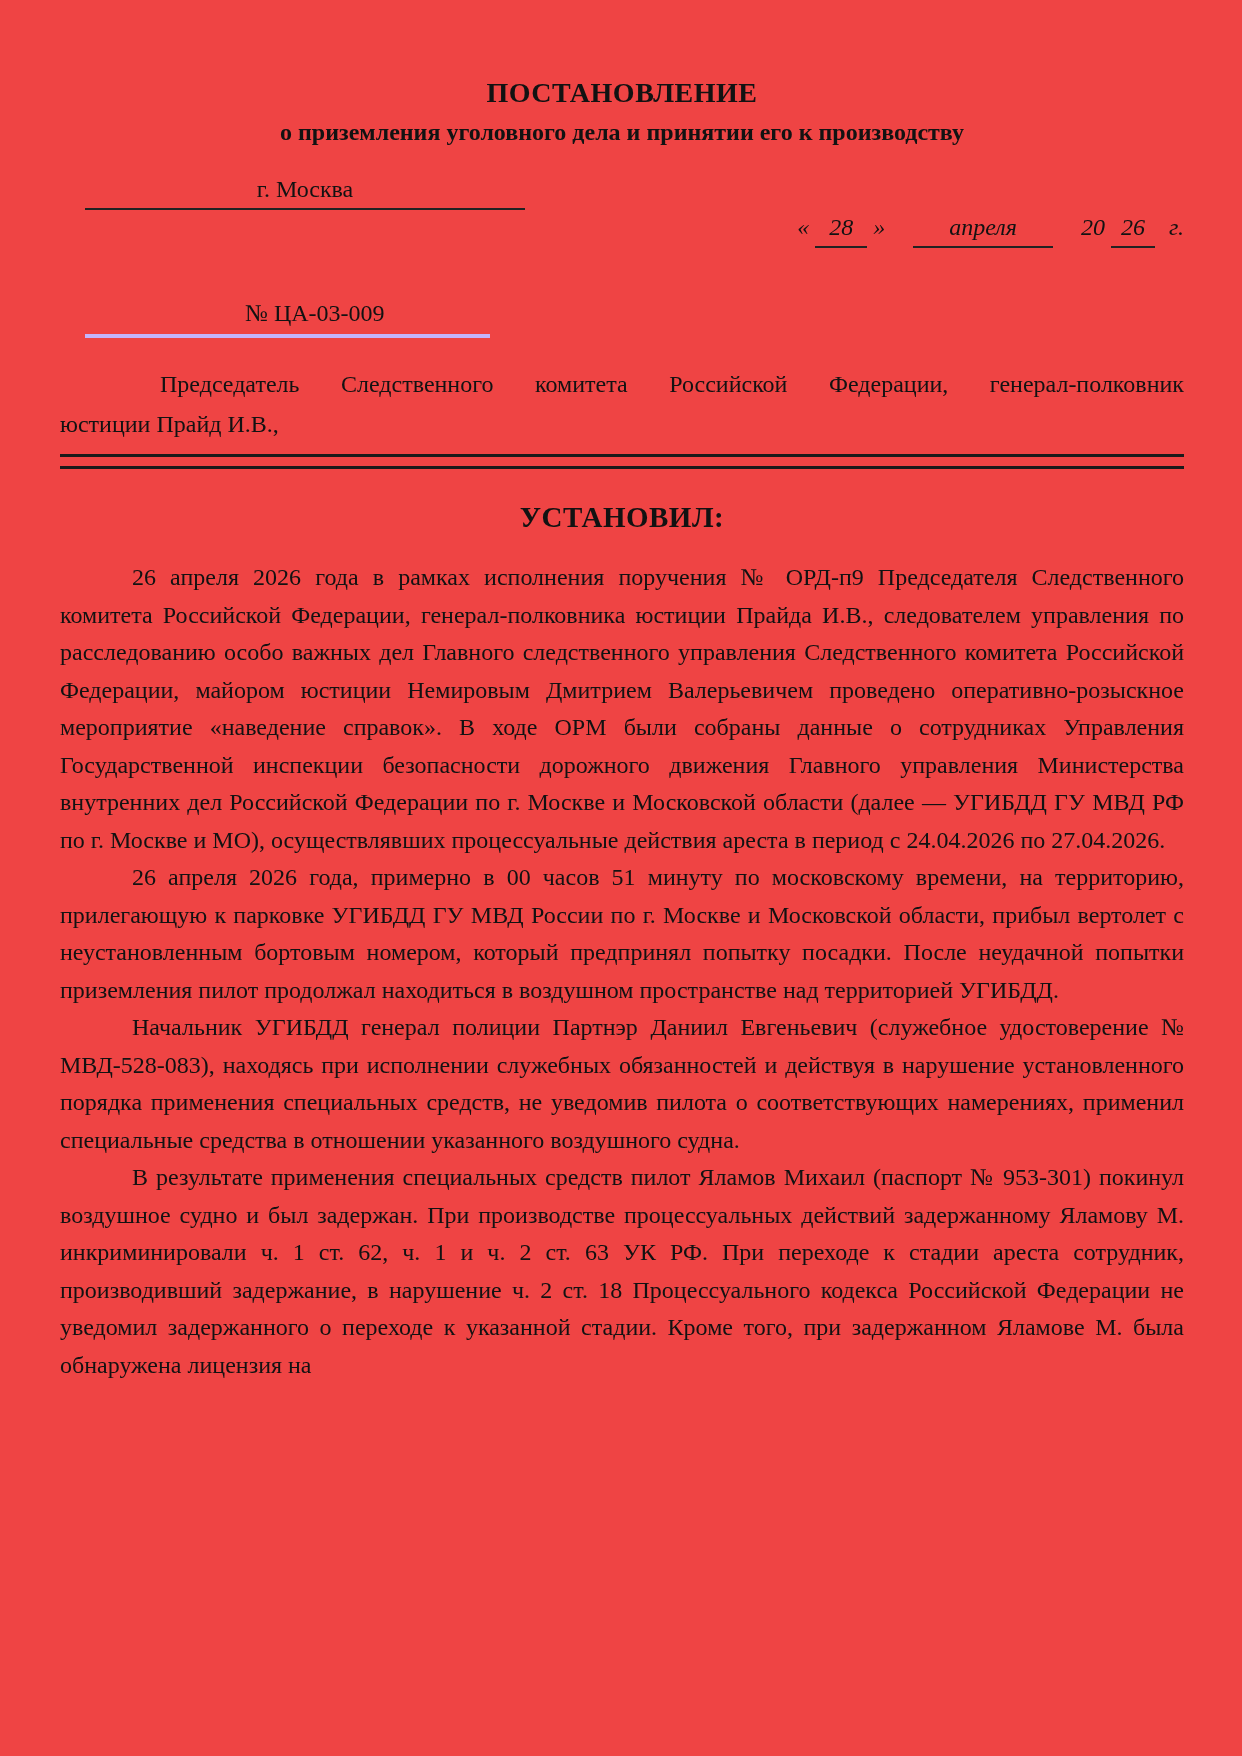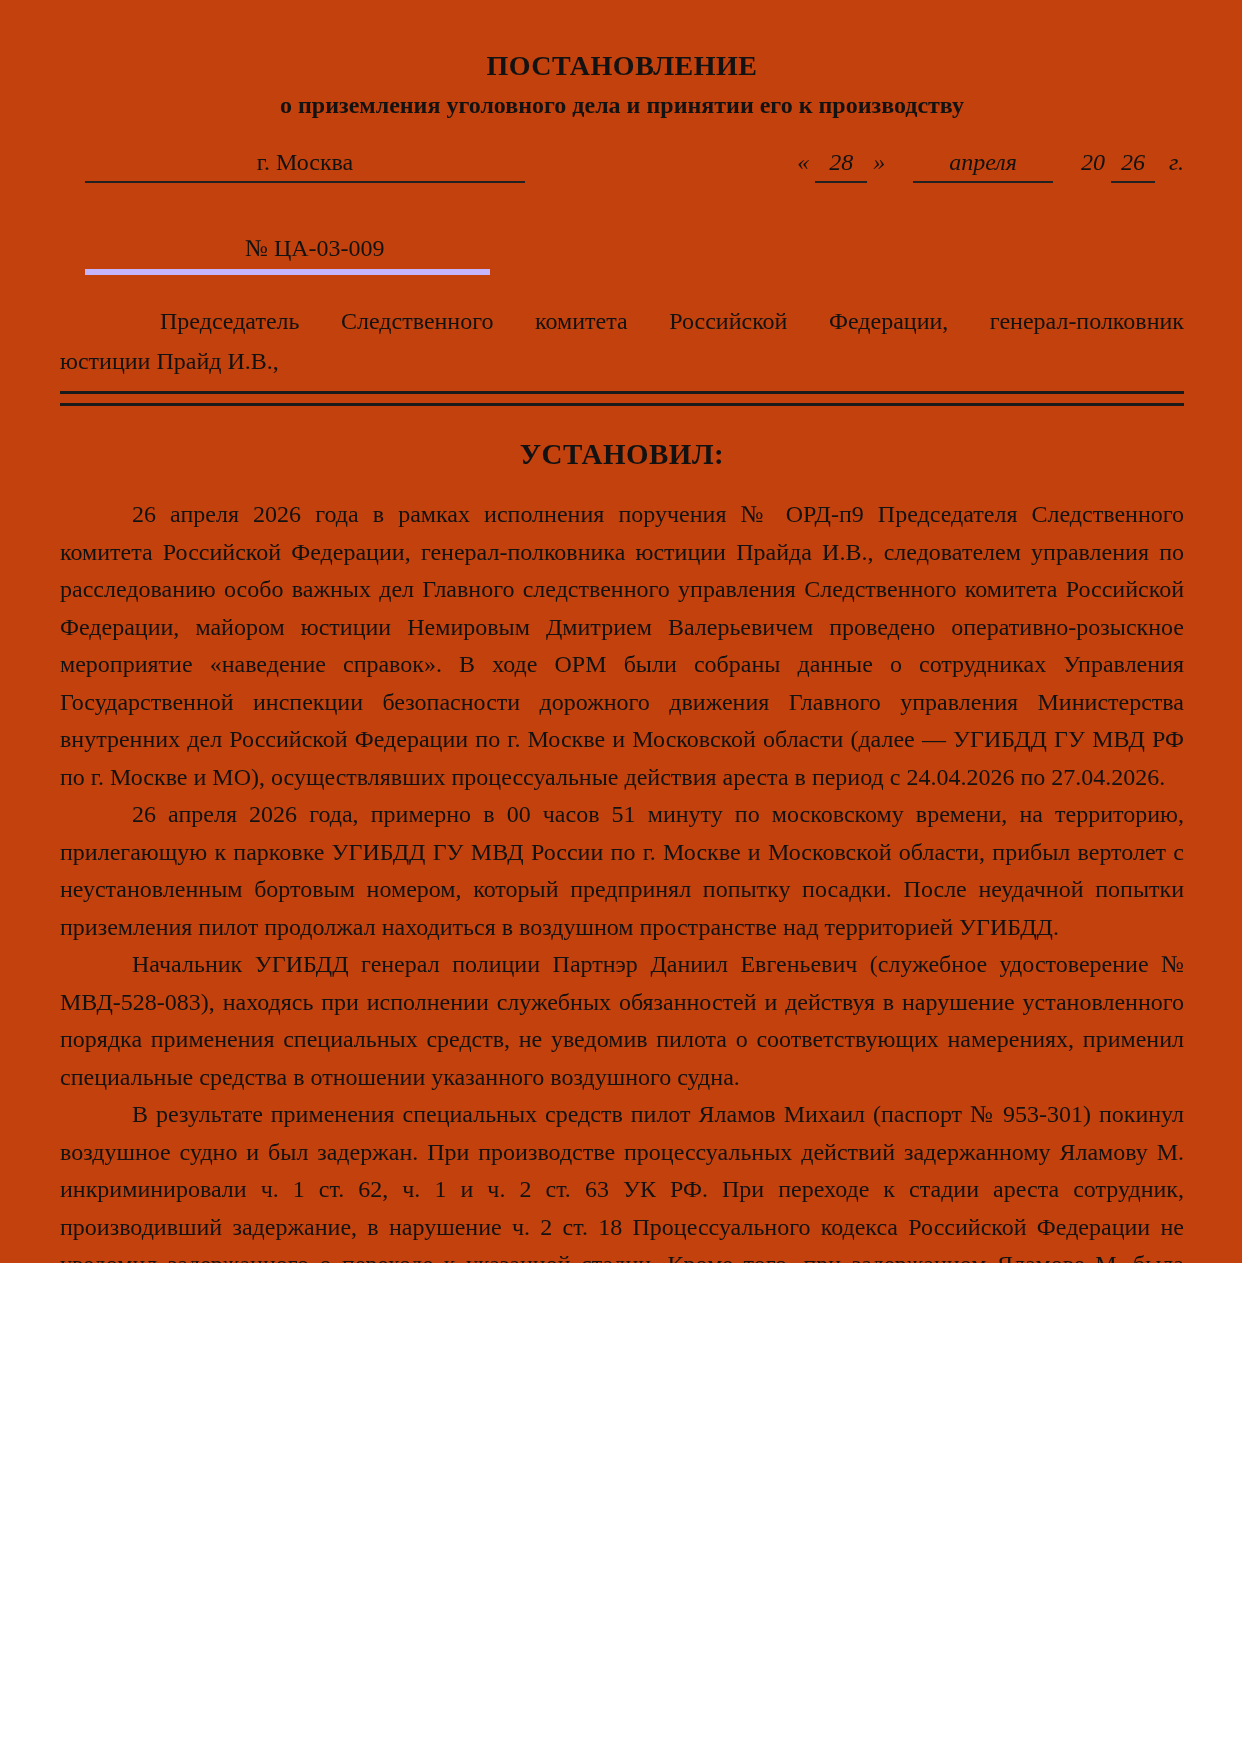--- a/index.html
+++ b/index.html
@@ -3,24 +3,24 @@
 <meta charset="utf-8">
 <style>
   html, body {
     margin: 0;
     padding: 0;
     background: #ffffff;
   }
   .page {
     position: relative;
     width: 1242px;
-    height: 1263px;
-    background: #c2410c;
+    height: 1756px;
+    background: #ef4444;
     box-sizing: border-box;
-    padding: 49px 58px 0 60px;
+    padding: 76px 58px 0 60px;
     font-family: "Liberation Serif", "DejaVu Serif", serif;
     font-size: 24px;
     color: #121212;
     overflow: hidden;
   }
   .doc-title {
     text-align: center;
     font-weight: bold;
     font-size: 28px;
     line-height: 34px;
@@ -31,20 +31,21 @@
     font-weight: bold;
     font-size: 24px;
     line-height: 32px;
     margin-top: 6px;
   }
   .city-date-row {
     display: flex;
     align-items: baseline;
     margin-top: 24px;
     line-height: 34px;
+    flex-direction: column;
   }
   .city-field {
     width: 440px;
     margin-left: 25px;
     border-bottom: 2px solid #222;
     text-align: center;
     padding-bottom: 2px;
   }
   .date-field {
     margin-left: auto;
@@ -70,21 +71,21 @@
     margin-right: 8px;
   }
   .year-prefix { margin-left: 4px; }
   .case-row {
     margin-top: 46px;
     line-height: 34px;
   }
   .case-field {
     width: 405px;
     margin-left: 25px;
-    border-bottom: 6px solid #c4b5fd;
+    border-bottom: 4px solid #c4b5fd;
     box-sizing: border-box;
     padding: 0 0 4px 160px;
     margin-top: 32px;
   }
   .officer-block {
     margin-top: 26px;
     line-height: 40px;
   }
   .officer-line1 {
     text-indent: 100px;

